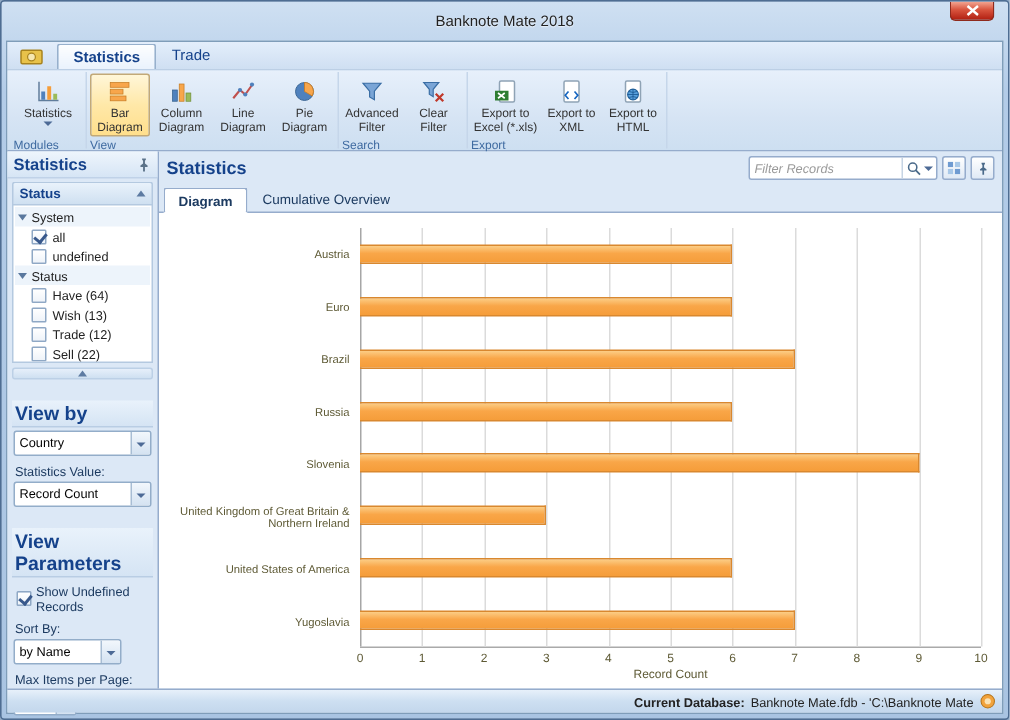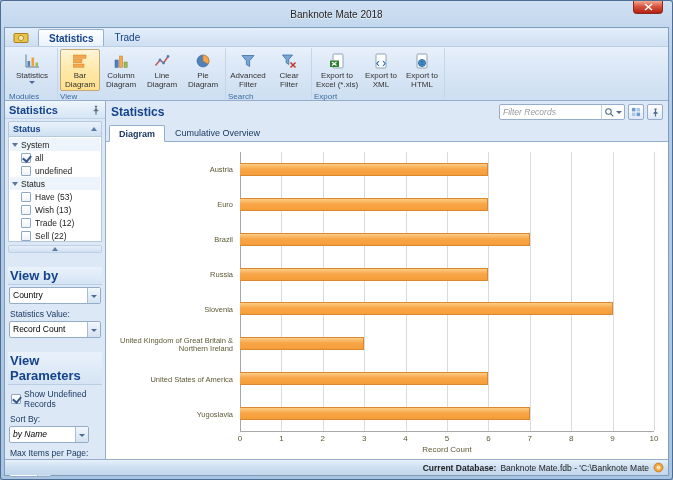--- a/index.html
+++ b/index.html
@@ -60,21 +60,21 @@
   .splitter{ height:8px; margin:3px 3px 2px; display:flex; align-items:center; justify-content:center;
     background:linear-gradient(#e6effa,#cfe0f1); border:1px solid #bcd0e6; border-radius:2px; cursor:pointer; flex:none;}
   .side-section{ margin:12px 3px 1px; padding:1px 2px; font-size:13px; font-weight:bold; color:#15428b;
     border-bottom:1px solid #b9cde4; background:linear-gradient(#e9f2fb,#d5e4f4); flex:none;}
   .side-label{ margin:3px 5px 1px; font-size:8.5px; color:#1c3a60; flex:none;}
   .combo{ height:17px; margin:1px 4px 2px; background:#fff; border:1px solid #93adc9; border-radius:2px;
     display:flex; overflow:hidden; cursor:pointer; flex:none;}
   .combo .cval{ flex:1; font-size:8.5px; padding:2px 3px; white-space:nowrap; overflow:hidden;}
   .combo .cdd{ width:13px; border-left:1px solid #a8bdd4; background:linear-gradient(#f2f7fc,#d4e2f1);
     display:flex; align-items:center; justify-content:center; flex:none;}
-  .combo.narrow{ width:80px;font-style:italic;} .combo.xnarrow{ width:42px;}
+  .combo.narrow{ width:72px;} .combo.xnarrow{ width:42px;}
   .side-check{ display:flex; align-items:center; gap:3px; margin:3px 6px 2px; font-size:8.5px; color:#1c3a60; flex:none; cursor:pointer;}
   .side-nav{ margin-top:auto; border-top:1px solid #b9cde4; flex:none;}
   .nav-item{ height:24px; display:flex; align-items:center; gap:4px; padding:0 5px; border-bottom:1px solid #c6d7ea;
     border-top:1px solid #eef5fb; font-size:10px; font-weight:bold; color:#15428b; cursor:pointer;border-radius:8px;}
   .nav-item:last-child{ border-bottom:none;}
   .nav-item.selected{ background:linear-gradient(#dcebfa,#c1d9f0 50%,#aecbe8);}
   .nav-icon{ width:15px; height:15px; flex:none;}
 
   
   .main{ flex:1; display:flex; flex-direction:column; min-width:0; background:#dce8f6;}
@@ -307,21 +307,21 @@
             <div class="tree-item">
               <span class="cbx"></span>
               <span>undefined</span>
             </div>
             <div class="tree-group">
               <span class="tri"></span>
               <span>Status</span>
             </div>
             <div class="tree-item">
               <span class="cbx"></span>
-              <span>Have (53)</span>
+              <span>Have (64)</span>
             </div>
             <div class="tree-item">
               <span class="cbx"></span>
               <span>Wish (13)</span>
             </div>
             <div class="tree-item">
               <span class="cbx"></span>
               <span>Trade (12)</span>
             </div>
             <div class="tree-item">

